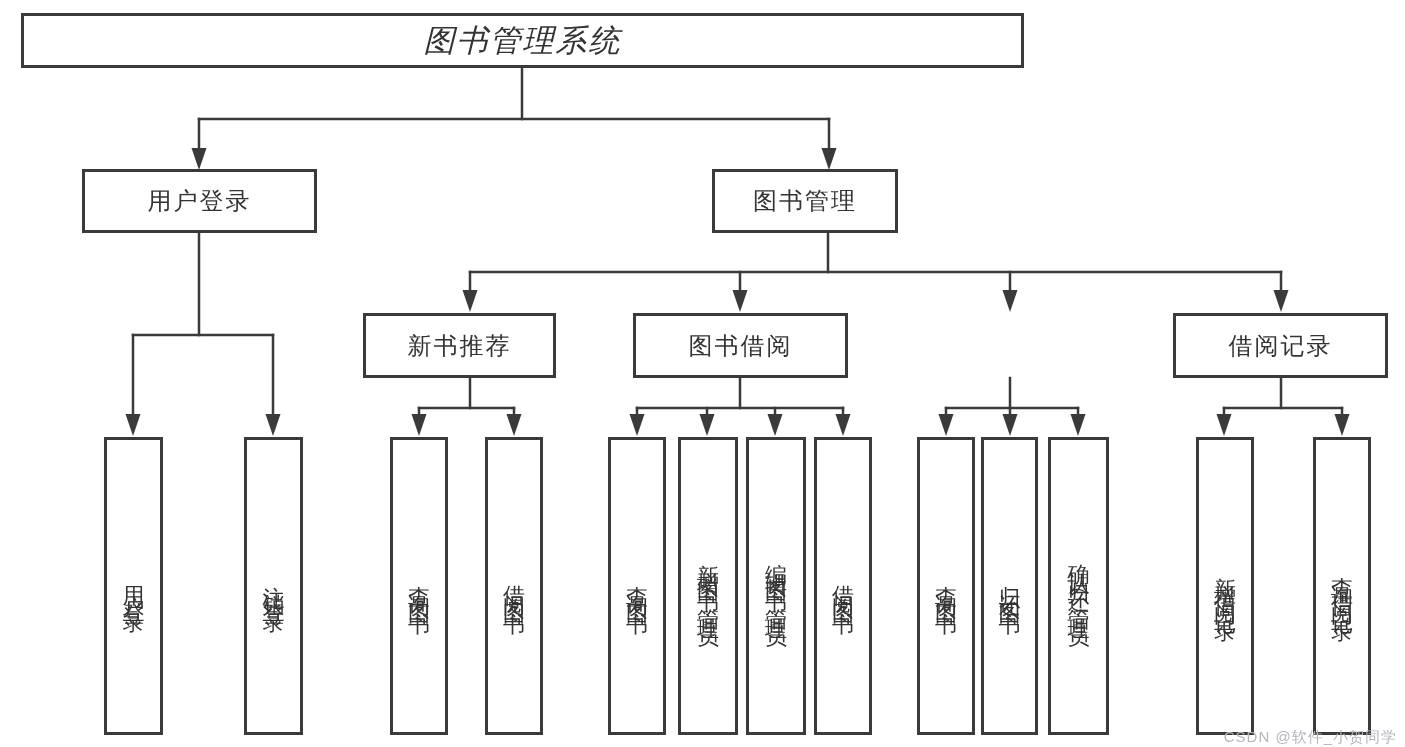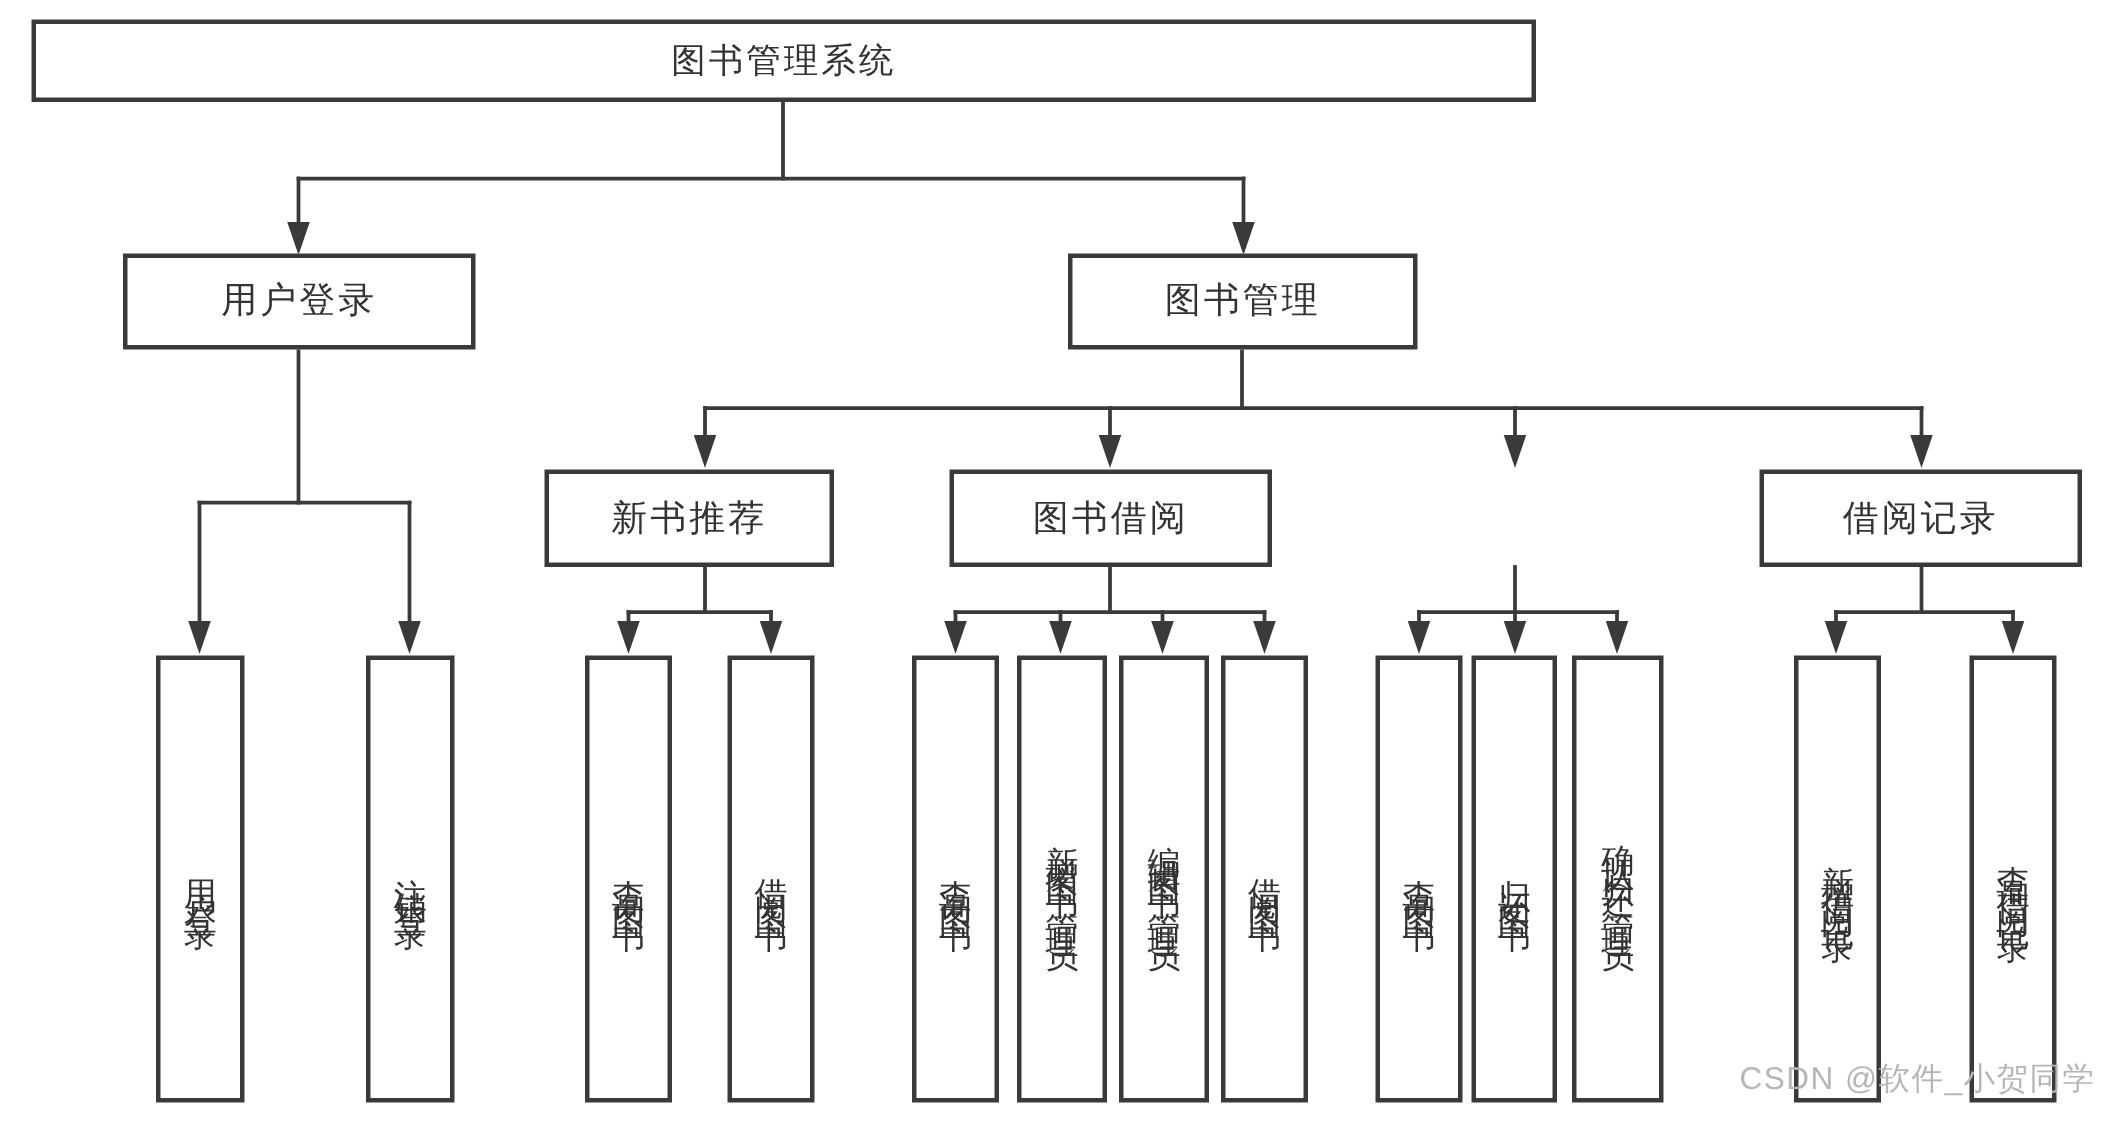--- a/index.html
+++ b/index.html
@@ -25,34 +25,34 @@
     align-items: center;
     justify-content: center;
     color: #333333;
   }
   .h-label {
     font-size: 24px;
     letter-spacing: 2px;
     line-height: 1;
     white-space: nowrap;
   }
-  .root .h-label { font-size: 23px; }
+  .root .h-label { font-size: 31px; font-style: italic; }
   .v-label {
     writing-mode: vertical-rl;
     text-orientation: mixed;
     font-size: 22px;
     letter-spacing: 9px;
     line-height: 1;
     white-space: nowrap;
   }
   .watermark {
     position: absolute;
     right: 8px;
-    bottom: 14px;
-    font-size: 21px;
+    bottom: 0px;
+    font-size: 15px;
     letter-spacing: 1px;
     color: #b3b6bb;
     white-space: nowrap;
   }
   svg line { stroke: #3a3a3a; stroke-width: 2.5; stroke-linecap: square; }
   svg polygon { fill: #3a3a3a; }
 </style>
 </head>
 <body>
 
@@ -134,21 +134,21 @@
     </g>
   </svg>
 
   <div class="node root" style="left:21px; top:13px; width:1003px; height:55px;">
     <span class="h-label">图书管理系统</span>
   </div>
 
   <div class="node" style="left:82px; top:169px; width:235px; height:64px;">
     <span class="h-label">用户登录</span>
   </div>
-  <div class="node" style="left:712px; top:169px; width:233px; height:64px;">
+  <div class="node" style="left:712px; top:169px; width:186px; height:64px;">
     <span class="h-label">图书管理</span>
   </div>
 
   <div class="node" style="left:363px; top:313px; width:193px; height:65px;">
     <span class="h-label">新书推荐</span>
   </div>
   <div class="node" style="left:633px; top:313px; width:215px; height:65px;text-align:right;">
     <span class="h-label">图书借阅</span>
   </div>
   <div class="node" style="left:1173px; top:313px; width:215px; height:65px;">

